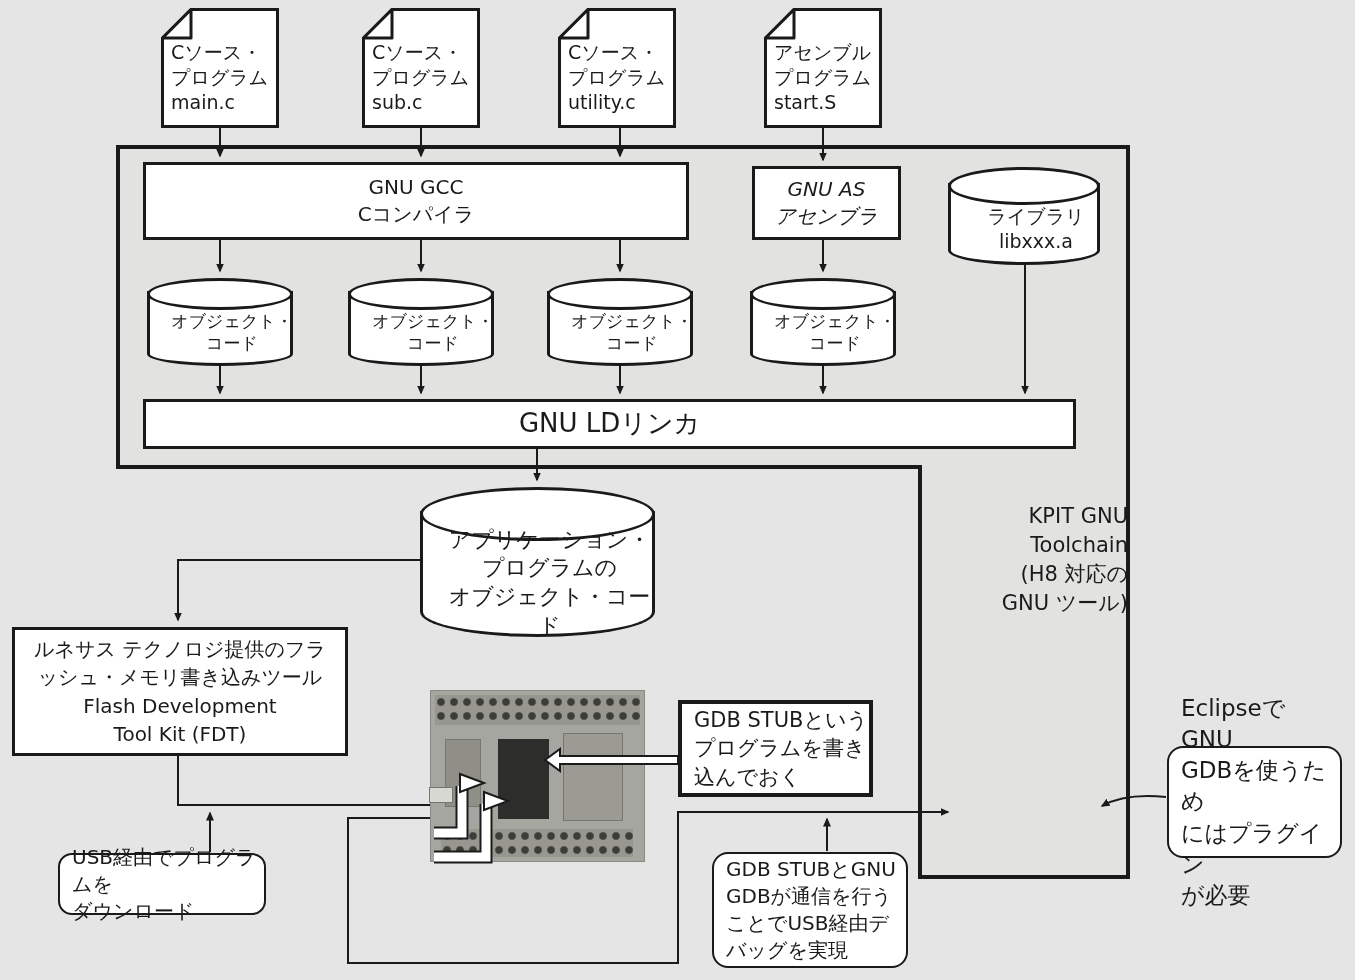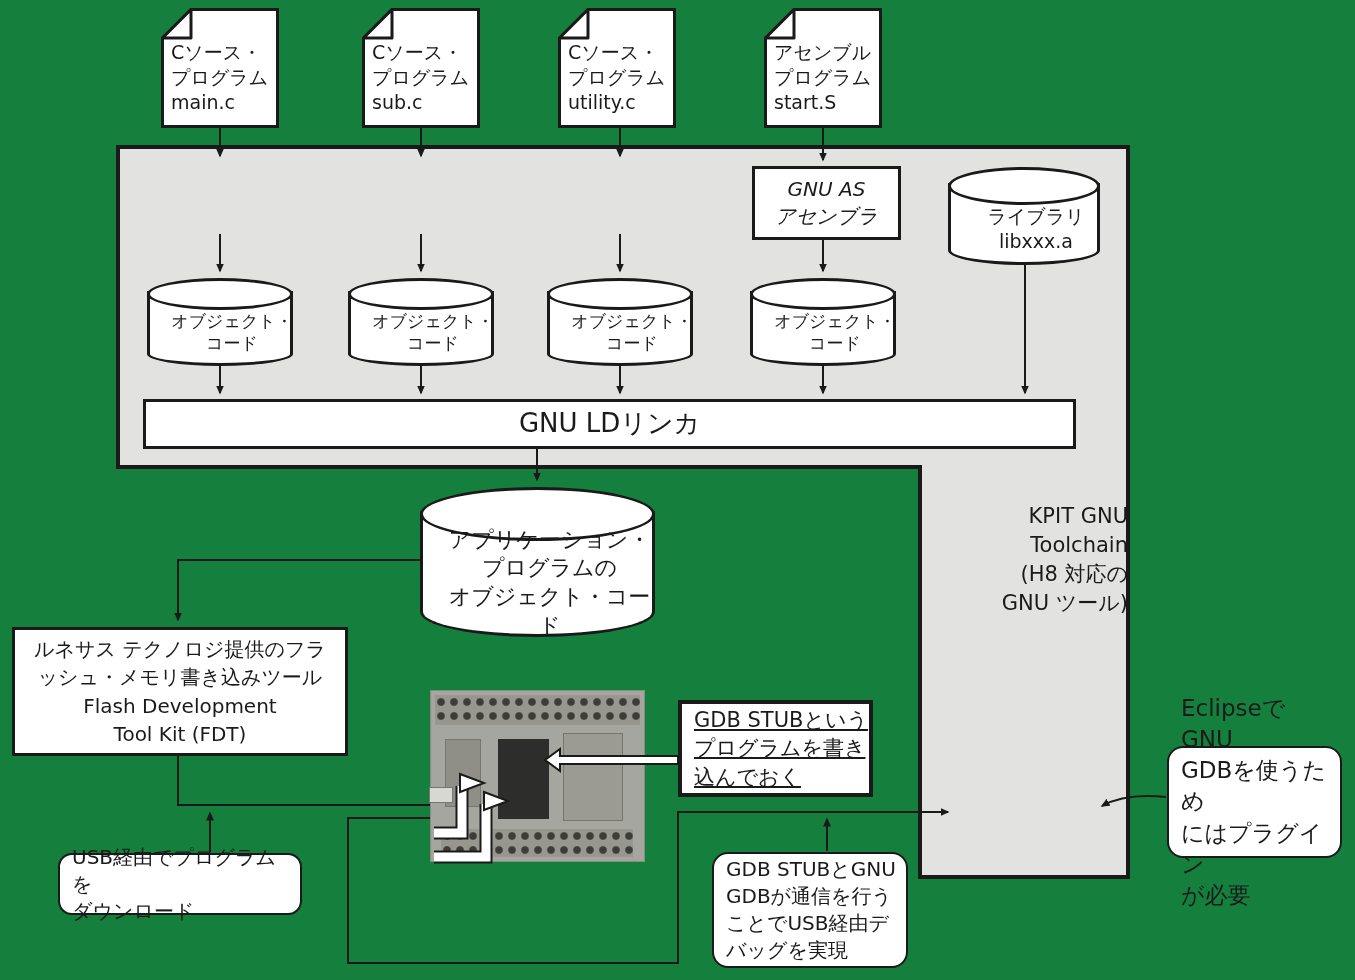--- a/index.html
+++ b/index.html
@@ -1,29 +1,29 @@
 <!DOCTYPE html>
 <html><head>
 <meta charset="utf-8">
 <style>
   html,body{margin:0;padding:0;background:#fff;}
   #canvas{
-    position:relative;width:1355px;height:980px;background:#15803d;overflow:hidden;
+    position:relative;width:1355px;height:980px;background:#e5e5e5;overflow:hidden;
     font-family:"DejaVu Sans","Liberation Sans",sans-serif;color:#1a1a1a;
   }
   .abs{position:absolute;}
   .txt{white-space:pre-line;}
   svg{display:block;}
   
   .pbox{
     position:absolute;background:#fff;border:3px solid #1a1a1a;
     display:flex;align-items:center;justify-content:center;text-align:center;
     line-height:1.35;z-index:4;
   }
-  .pbox.thick{border-width:4px;text-decoration:underline;}
+  .pbox.thick{border-width:4px;}
   
   .note{
     position:absolute;background:#fff;border:2px solid #1a1a1a;border-radius:16px;
     display:flex;align-items:center;z-index:6;line-height:1.35;
     padding:4px 8px 4px 12px;box-sizing:border-box;text-align:left;
   }
   
   .cyl{position:absolute;z-index:4;}
   .cyl .body{
     position:absolute;left:0;right:0;top:var(--ry);bottom:0;background:#fff;
@@ -130,20 +130,22 @@
   <div class="doc" style="left:764px;top:8px;">
     <svg width="118" height="120" viewBox="0 0 118 120">
       <path d="M30,1.5 L116.5,1.5 L116.5,118.5 L1.5,118.5 L1.5,30 Z" fill="#fff" stroke="#1a1a1a" stroke-width="3"></path>
       <path d="M1.5,30 L30,1.5 L30,30 Z" fill="#fff" stroke="#1a1a1a" stroke-width="3" stroke-linejoin="round"></path>
     </svg>
     <div class="dtxt txt">アセンブル
 プログラム
 start.S</div>
   </div>
 
+  <div class="pbox txt" style="left:143px;top:162px;width:540px;height:72px;font-size:20px;">GNU GCC
+Cコンパイラ</div>
   <div class="pbox txt" style="left:752px;top:166px;width:143px;height:68px;font-size:20px;font-style:italic;">GNU AS
 アセンブラ</div>
 
   <div class="cyl" style="left:948px;top:167px;width:152px;height:98px;--ry:16px;--ry2:18%;">
     <div class="body"></div>
     <div class="lid"></div>
     <div class="label txt" style="font-size:19px;">ライブラリ
 libxxx.a</div>
   </div>
 
@@ -203,21 +205,21 @@
 
   <div class="pbox thick txt" style="left:678px;top:700px;width:195px;height:97px;font-size:21px;justify-content:flex-start;text-align:left;padding-left:12px;box-sizing:border-box;">GDB STUBという
 プログラムを書き
 込んでおく</div>
 
 
   <div class="note txt" style="left:1167px;top:746px;width:175px;height:112px;font-size:23px;">EclipseでGNU
 GDBを使うため
 にはプラグイン
 が必要</div>
-  <div class="note txt" style="left:58px;top:853px;width:244px;height:62px;font-size:20px;border-radius:14px;">USB経由でプログラムを
+  <div class="note txt" style="left:58px;top:853px;width:208px;height:62px;font-size:20px;border-radius:14px;">USB経由でプログラムを
 ダウンロード</div>
   <div class="note txt" style="left:712px;top:852px;width:196px;height:116px;font-size:20px;">GDB STUBとGNU
 GDBが通信を行う
 ことでUSB経由デ
 バッグを実現</div>
 
   <svg class="abs" style="left:0;top:0;z-index:7;pointer-events:none;" width="1355" height="980" viewBox="0 0 1355 980">
 
     <polygon points="678,756 560,756 560,749 545,760 560,771 560,764 678,764" fill="#fff" stroke="#1a1a1a" stroke-width="2"></polygon>
 

